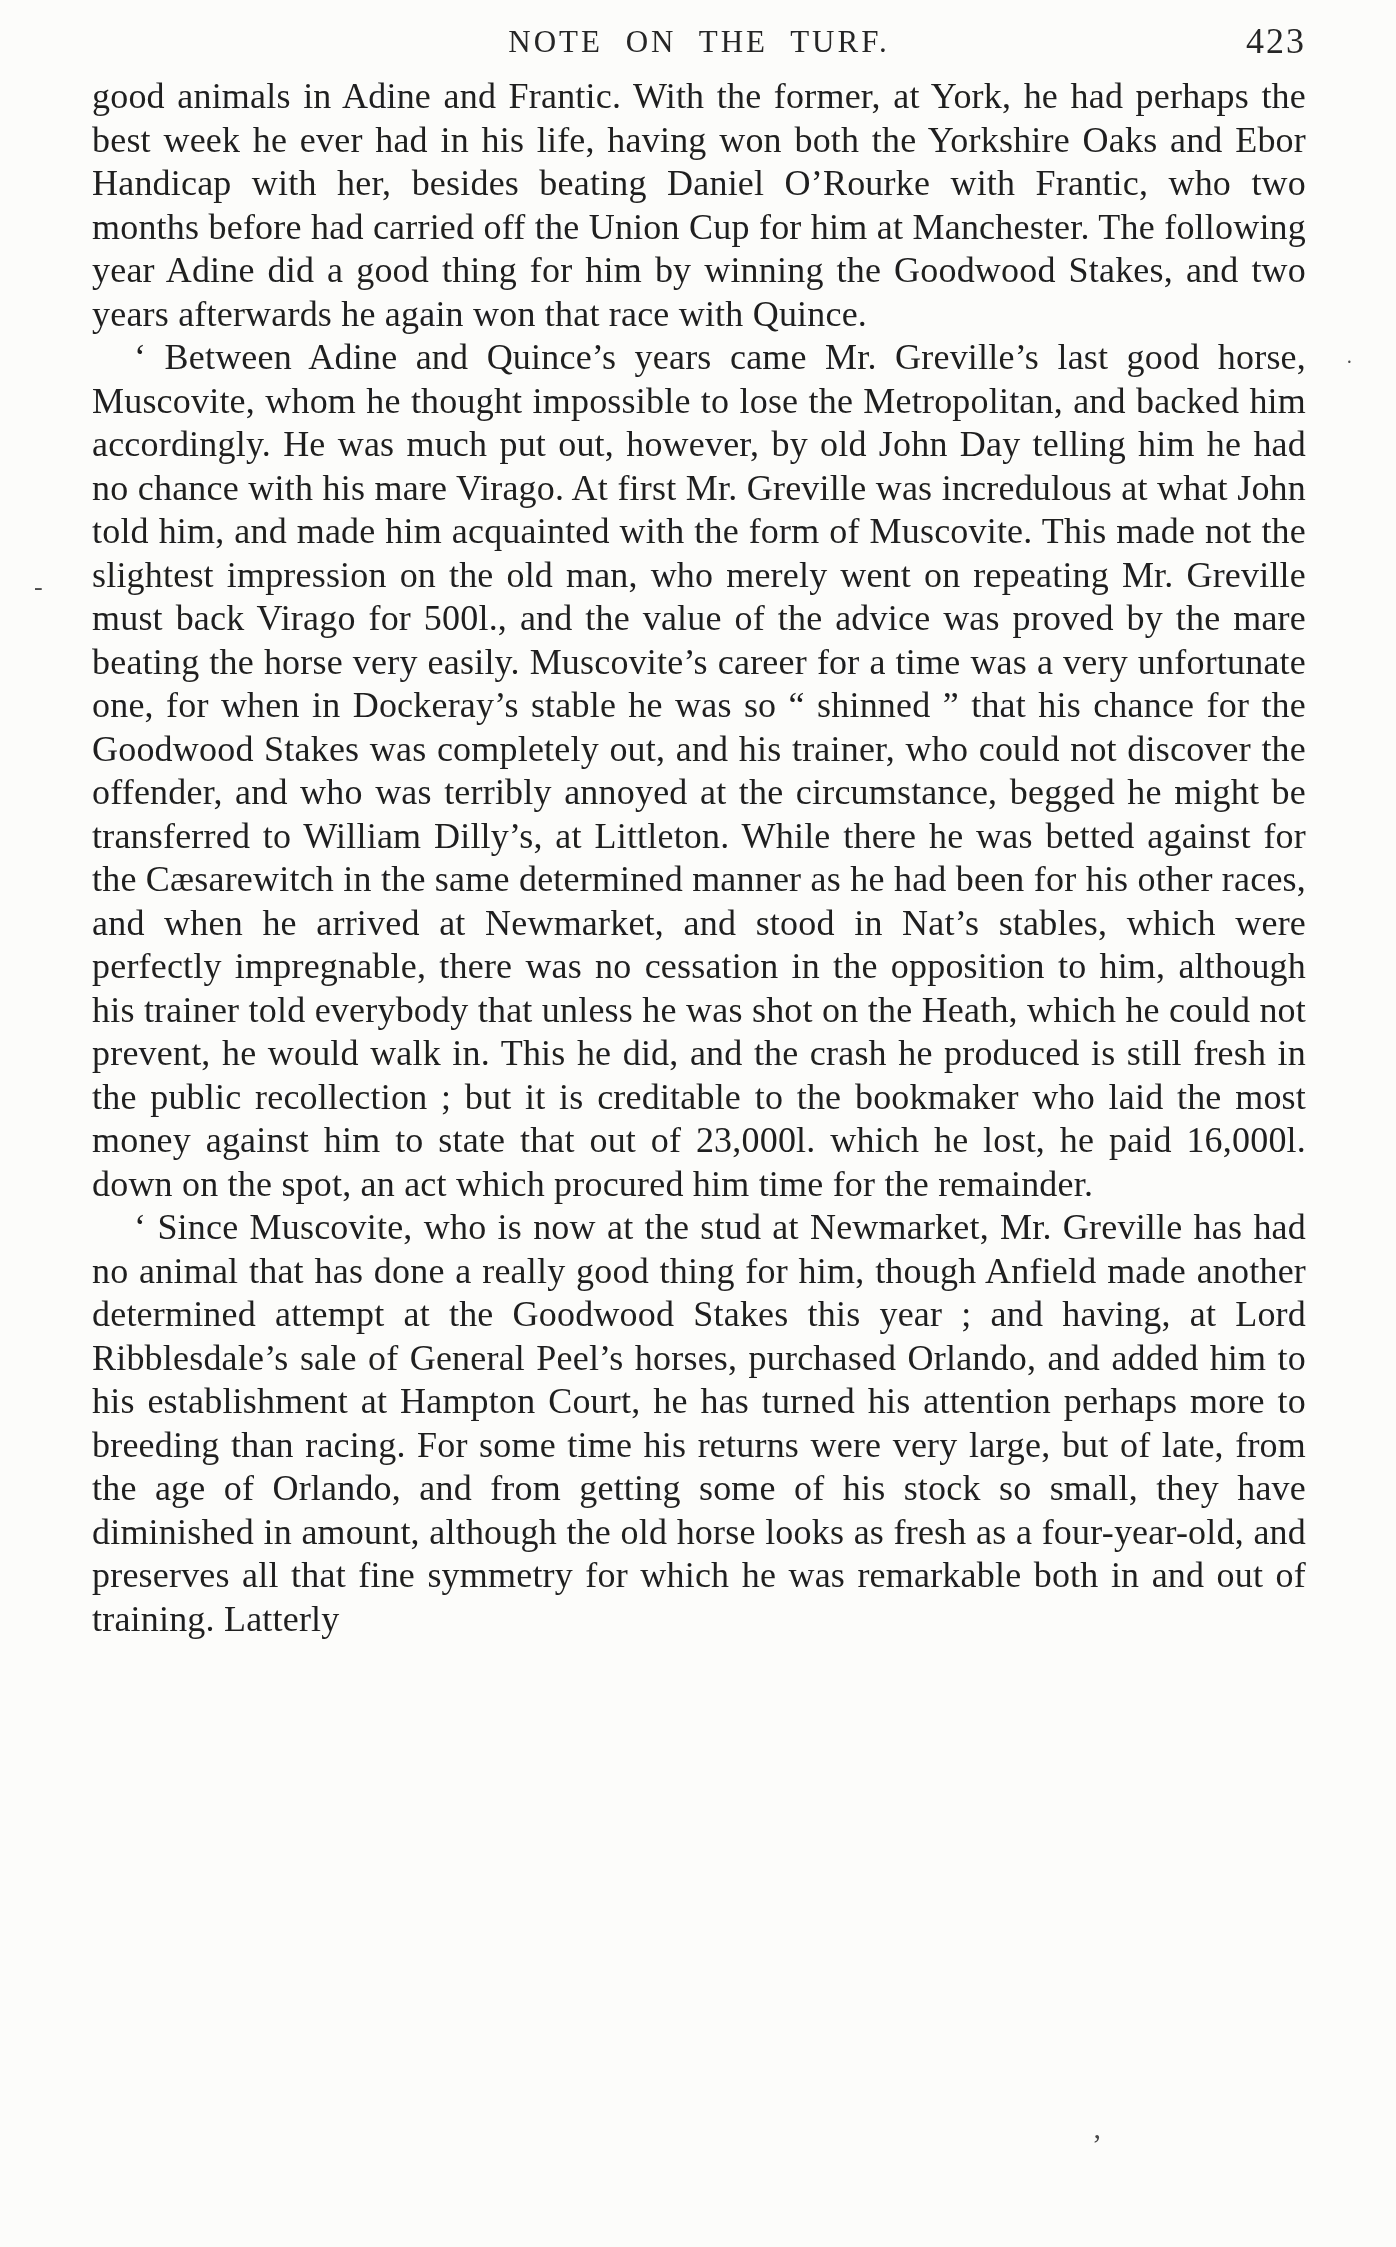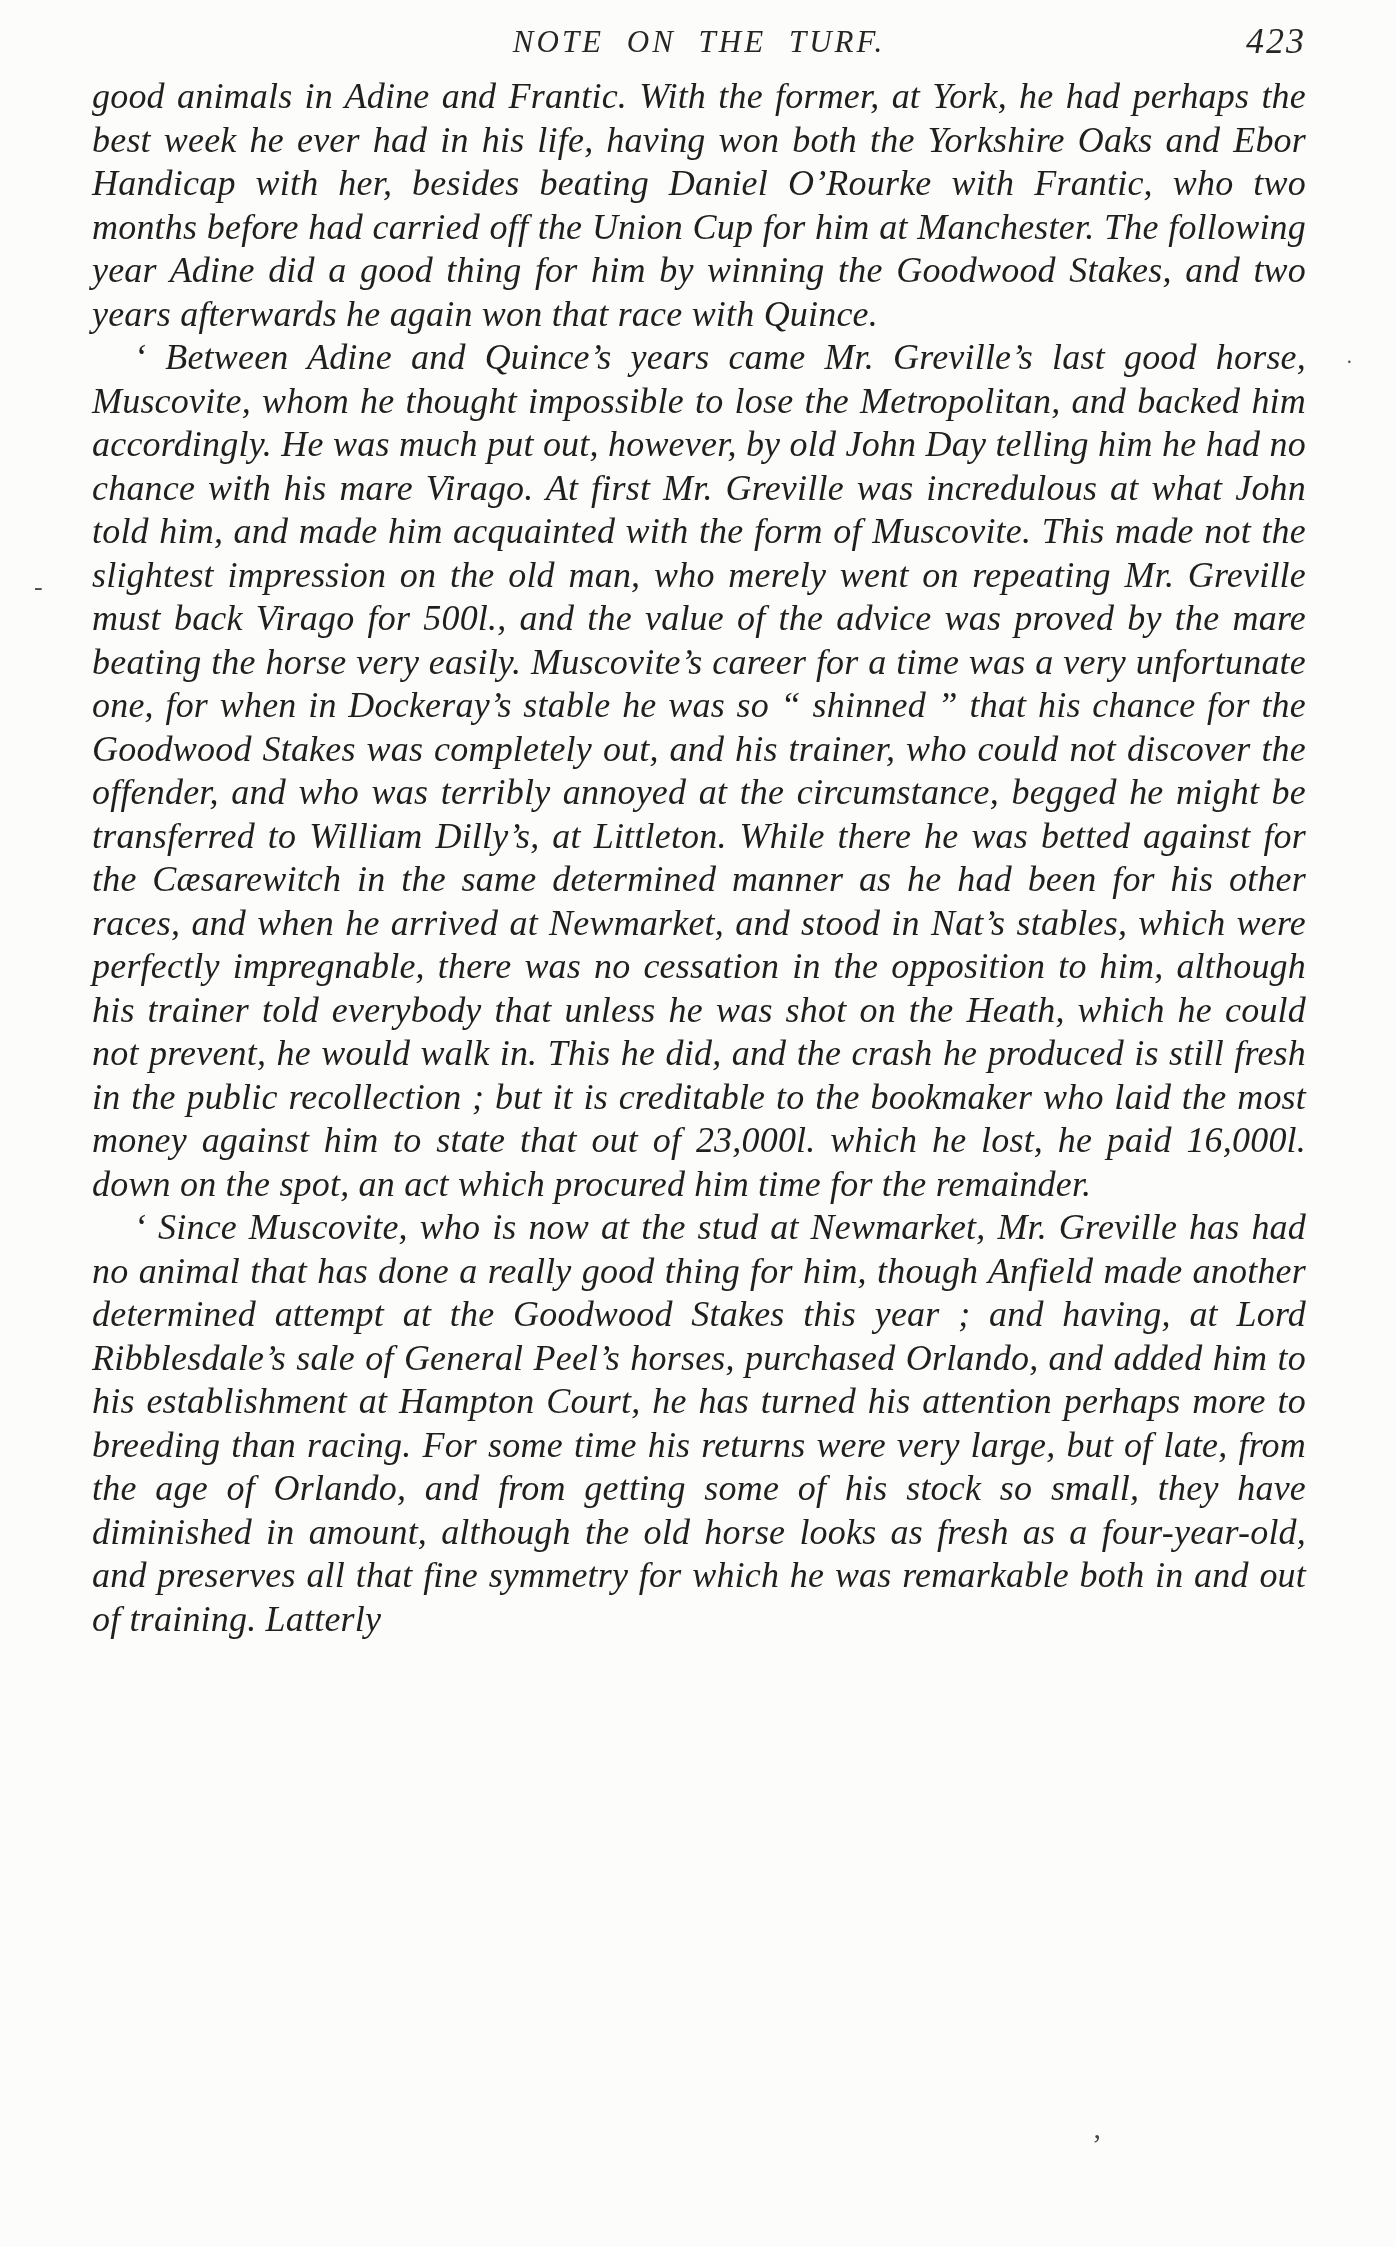--- a/index.html
+++ b/index.html
@@ -13,21 +13,20 @@
     font-family: "Liberation Serif", serif;
     color: #1f1f1f;
     position: relative;
     overflow: hidden;
   }
   .page {
     position: absolute;
     left: 92px;
     top: 24px;
     width: 1214px;
-    font-style: italic;
   }
   .header {
     position: relative;
     height: 46px;
   }
   .running-title {
     position: absolute;
     left: 0;
     right: 0;
     text-align: center;

